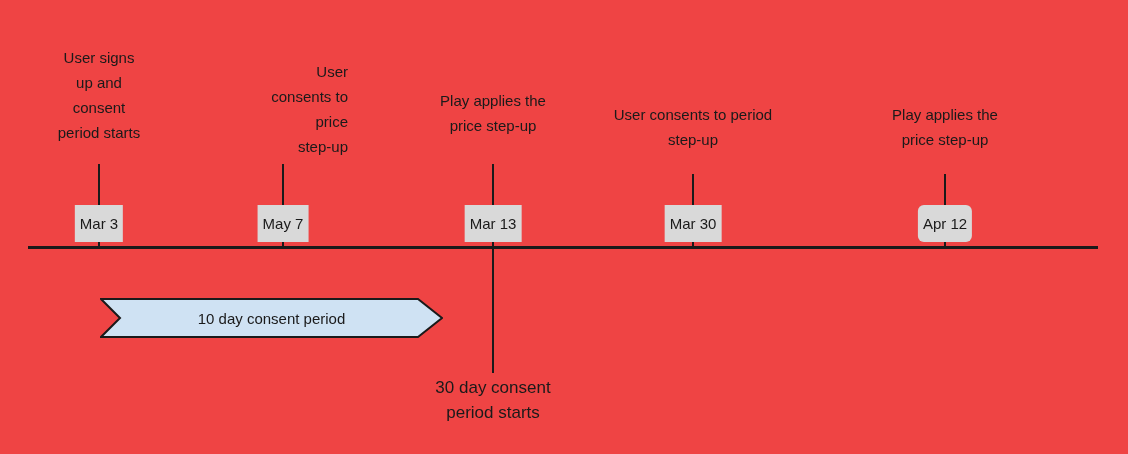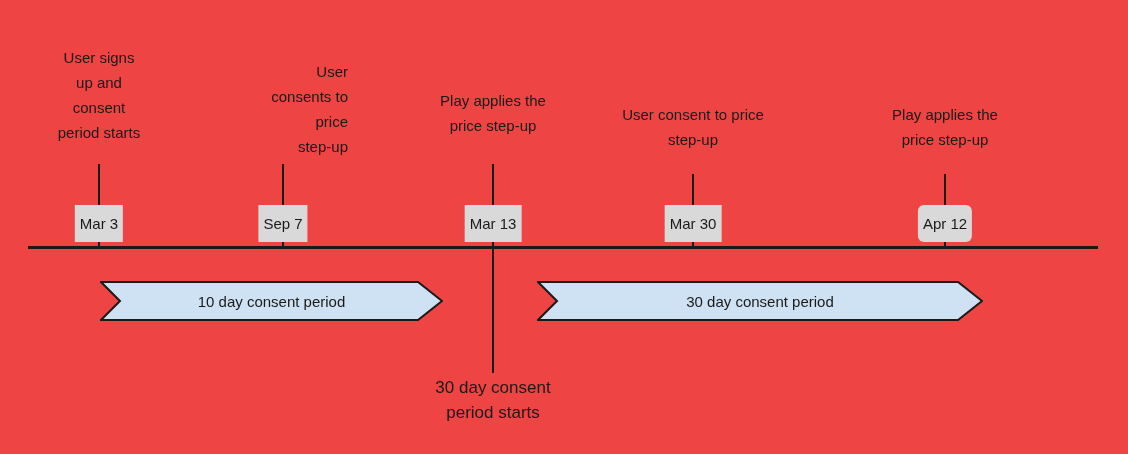--- a/index.html
+++ b/index.html
@@ -53,21 +53,21 @@
   .note {
     position: absolute;
     transform: translateX(-50%);
     text-align: center;
     font-size: 17px;
     line-height: 25px;
     white-space: pre-line;
   }
   .banner {
     position: absolute;
-    top: 281px;
+    top: 298px;
     height: 40px;
   }
   .banner svg { display: block; }
   .banner-text {
     position: absolute;
     top: 0; left: 0; right: 0; bottom: 0;
     display: flex;
     align-items: center;
     justify-content: center;
     font-size: 15px;
@@ -85,46 +85,40 @@
 consent
 period starts</div>
   <div class="tick" style="left:99px; top:164px; height:83px;"></div>
   <div class="date-badge" style="left:99px;">Mar 3</div>
 
   <div class="event-label" style="left:283px; top:59px; width:130px;text-align:right;">User
 consents to
 price
 step-up</div>
   <div class="tick" style="left:283px; top:164px; height:83px;"></div>
-  <div class="date-badge" style="left:283px;">Sep 7</div>
+  <div class="date-badge" style="left:283px;">May 7</div>
 
   <div class="event-label" style="left:493px; top:88px; width:170px;">Play applies the
 price step-up</div>
   <div class="tick" style="left:493px; top:164px; height:209px;"></div>
   <div class="date-badge" style="left:493px;">Mar 13</div>
   <div class="note" style="left:493px; top:375px; width:170px;">30 day consent
 period starts</div>
 
-  <div class="event-label" style="left:693px; top:102px; width:230px;">User consent to price
+  <div class="event-label" style="left:693px; top:102px; width:230px;">User consents to period
 step-up</div>
   <div class="tick" style="left:693px; top:174px; height:73px;"></div>
   <div class="date-badge" style="left:693px;">Mar 30</div>
 
   <div class="event-label" style="left:945px; top:102px; width:180px;">Play applies the
 price step-up</div>
   <div class="tick" style="left:945px; top:174px; height:73px;"></div>
   <div class="date-badge" style="left:945px;border-radius:6px;">Apr 12</div>
 
   <div class="banner" style="left:100px; width:343px;">
     <svg width="343" height="40" viewBox="0 0 343 40">
       <polygon points="1,1 318,1 342,20 318,39 1,39 20,20" stroke="#1a1a1a" stroke-width="2" stroke-linejoin="miter" fill="#cfe2f3"></polygon>
     </svg>
     <div class="banner-text">10 day consent period</div>
   </div>
 
-  <div class="banner" style="left:537px; width:446px;">
-    <svg width="446" height="40" viewBox="0 0 446 40">
-      <polygon points="1,1 421,1 445,20 421,39 1,39 20,20" stroke="#1a1a1a" stroke-width="2" stroke-linejoin="miter" fill="#cfe2f3"></polygon>
-    </svg>
-    <div class="banner-text">30 day consent period</div>
-  </div>
 
 </div>
 
 </body></html>

